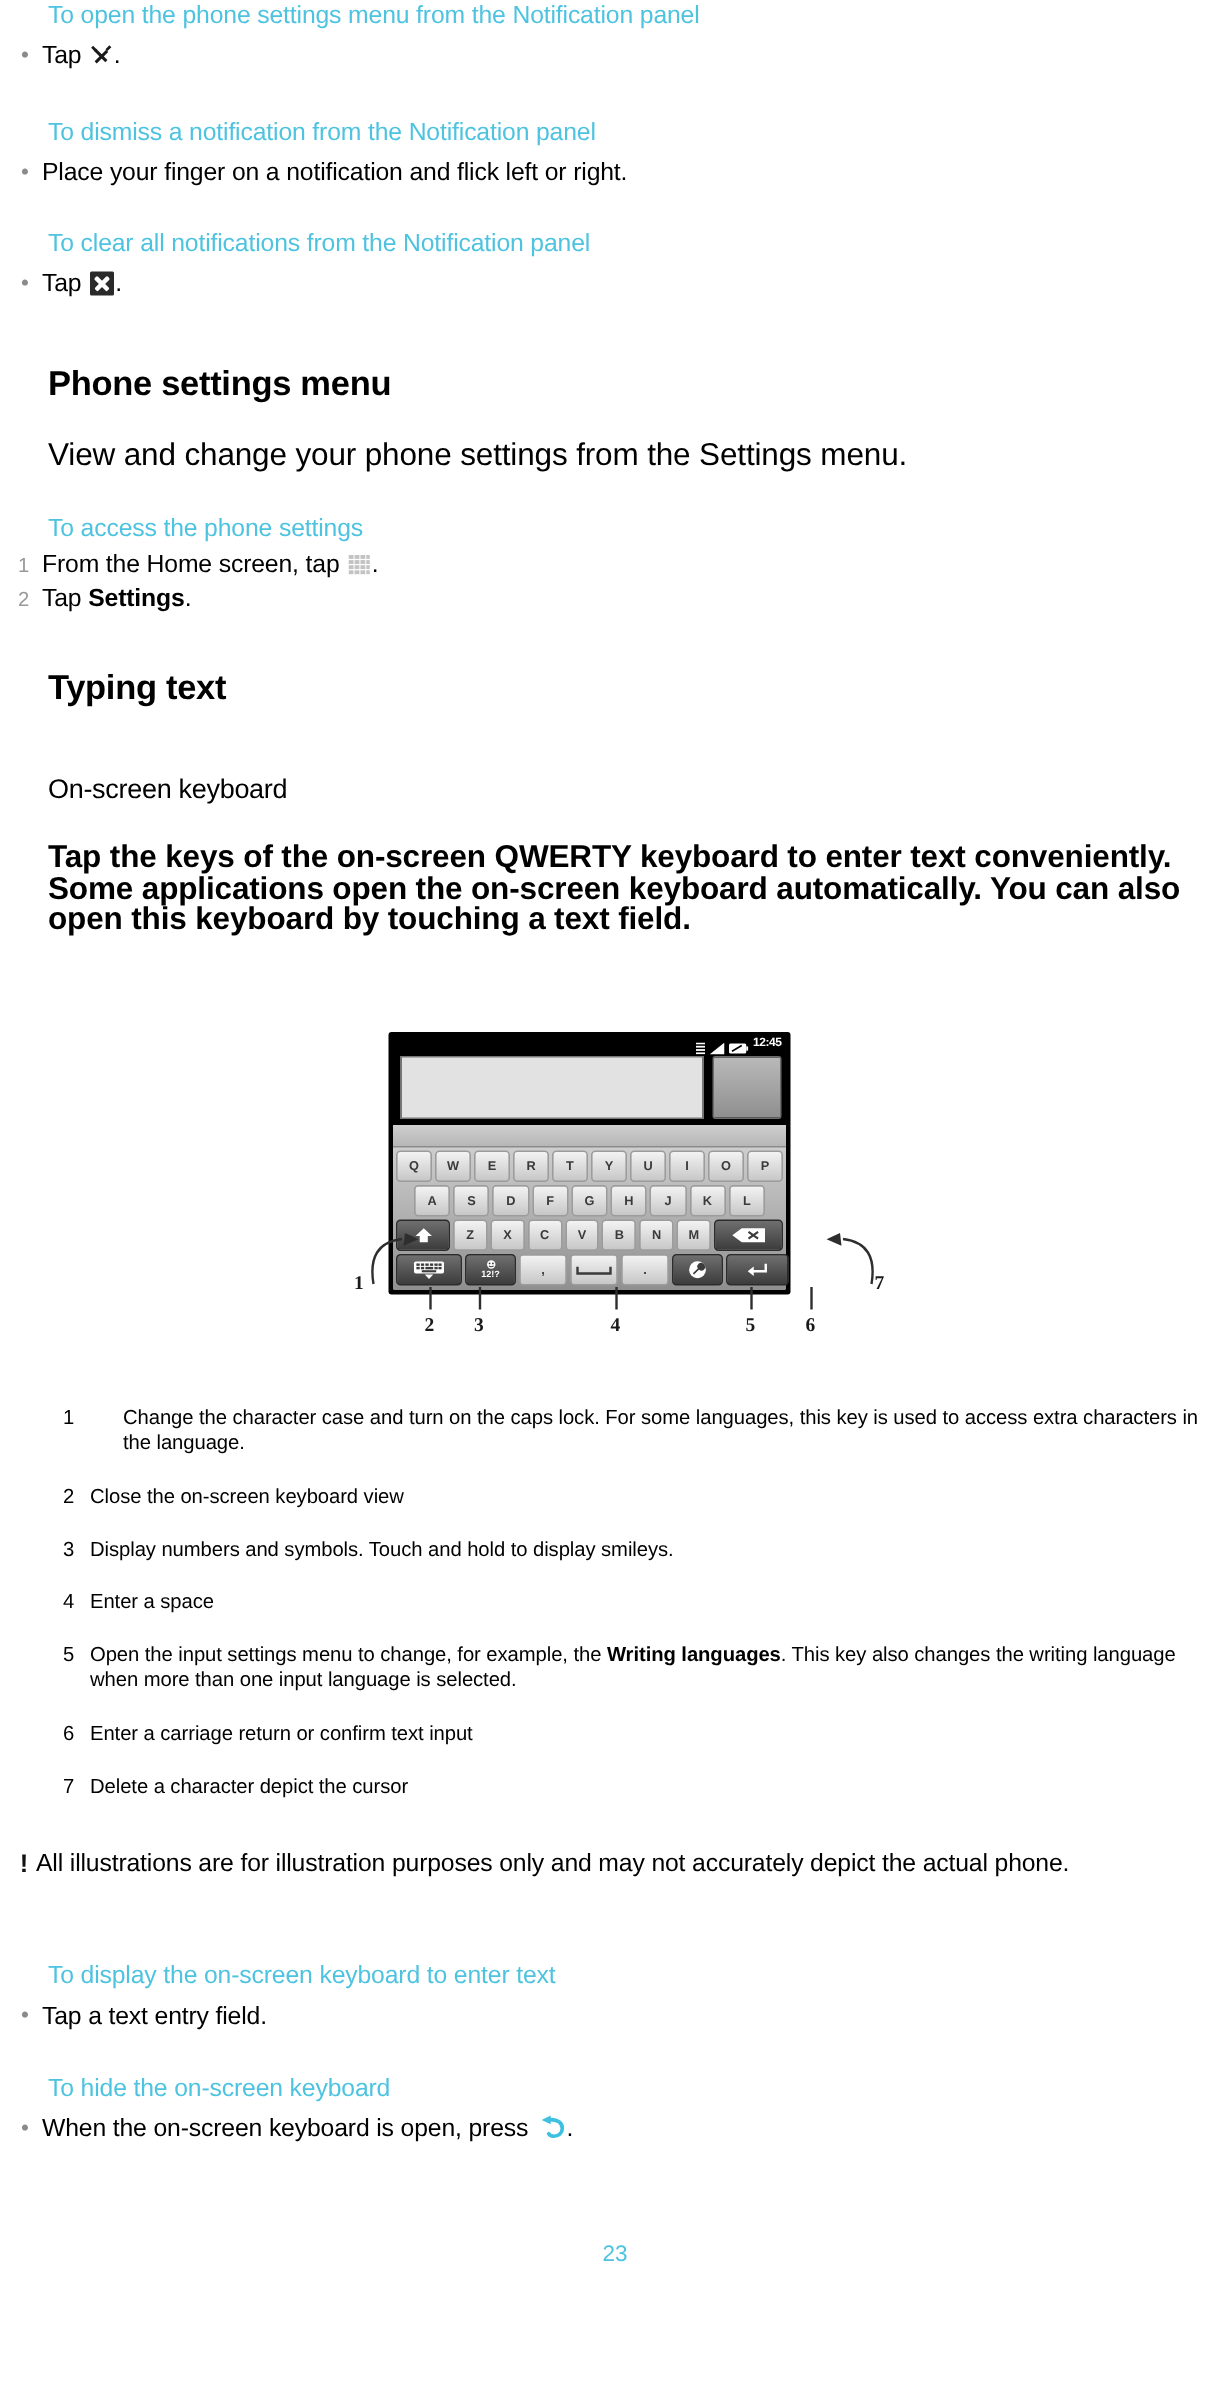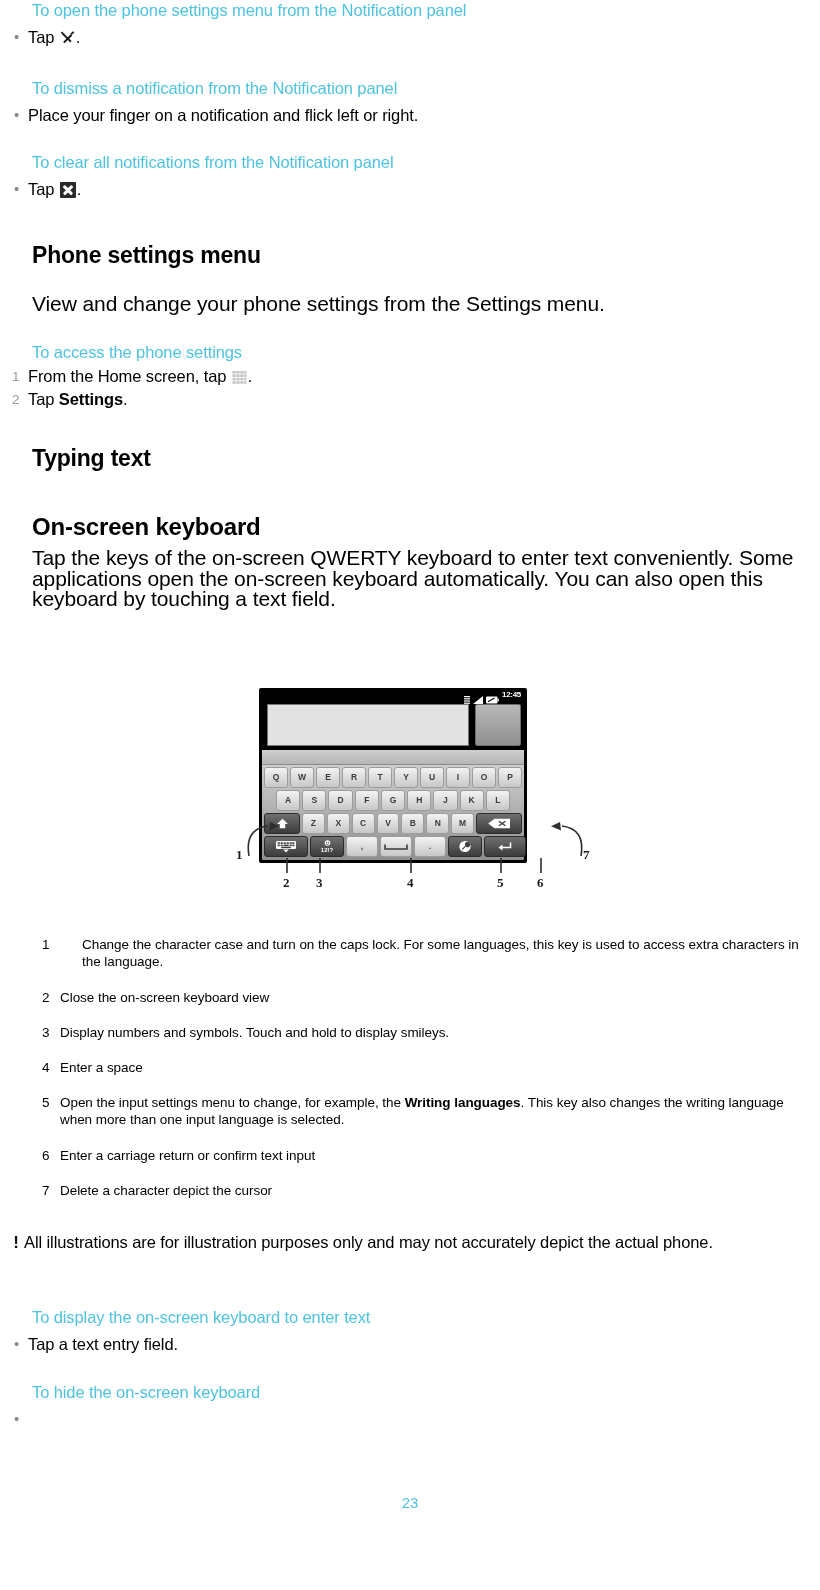--- a/index.html
+++ b/index.html
@@ -33,22 +33,22 @@
     letter-spacing: -0.1px;
   }
   .h1 {
     font-size: 23px;
     font-weight: bold;
     line-height: 26px;
     margin: 0;
     letter-spacing: -0.2px;
   }
   .h2 {
-    font-size: 24px;
-    font-weight: bold;
+    font-size: 18px;
+    font-weight: normal;
     line-height: 23px;
     margin: 0;
     letter-spacing: -0.2px;
   }
   .h3 {
     font-size: 17px;
     font-weight: bold;
     line-height: 21px;
     margin: 0;
     letter-spacing: -0.2px;
@@ -356,21 +356,21 @@
     </div>
     <div class="num-row">
       <span class="num-marker">2</span>
       <span class="num-text"><span>Tap </span><span class="bold-inline">Settings</span><span>.</span></span>
     </div>
   </div>
 
   <div style="position:absolute; left:32px; top:445px; width:766px;">
     <div class="h1">Typing text</div>
     <div class="h2" style="margin-top:44px;">On-screen keyboard</div>
-    <div class="body-text" style="margin-top:10px; width:762px;">Tap the keys of the on-screen QWERTY keyboard to enter text conveniently. Some applications open the on-screen keyboard automatically. You can also open this keyboard by touching a text field.</div>
+    <div class="body-text" style="margin-top:24px; width:762px;font-weight:bold;">Tap the keys of the on-screen QWERTY keyboard to enter text conveniently. Some applications open the on-screen keyboard automatically. You can also open this keyboard by touching a text field.</div>
   </div>
 
   <div style="position:absolute; left:0px; top:688px; width:820px; height:225px;">
 
     <div class="phone-frame" style="left:259px; top:0px;">
 
       <div class="status-bar">
         <span class="sb-icon">
           <svg width="6" height="8" viewBox="0 0 6 8">
               <g fill="#ffffff">
@@ -581,18 +581,22 @@
     <div class="bullet-row" style="margin-top:6px;">
       <span class="bullet-dot">•</span>
       <span class="bullet-text">Tap a text entry field.</span>
     </div>
   </div>
 
   <div style="position:absolute; left:32px; top:1382px; width:766px;">
     <div class="task-heading">To hide the on-screen keyboard</div>
     <div class="bullet-row" style="margin-top:6px;">
       <span class="bullet-dot">•</span>
+      <span class="bullet-text"><span>When the on-screen keyboard is open, press </span><span class="inline-icon icon-back"><svg viewBox="0 0 20 18" width="19" height="17">
+              <path d="M9,3.2 C15.5,3.2 17.8,6.2 17.8,9.4 C17.8,12.6 15.3,15.0 12.0,15.0 C10.2,15.0 8.9,14.3 8.2,13.2" stroke="#3ec0e0" stroke-width="2.6" fill="none" stroke-linecap="round"></path>
+              <polygon points="9.6,0.4 9.6,6.6 3.2,3.5" fill="#3ec0e0"></polygon>
+            </svg></span><span>.</span></span>
     </div>
   </div>
 
   <div class="page-number">23</div>
 
 </div>
 
 </body></html>

